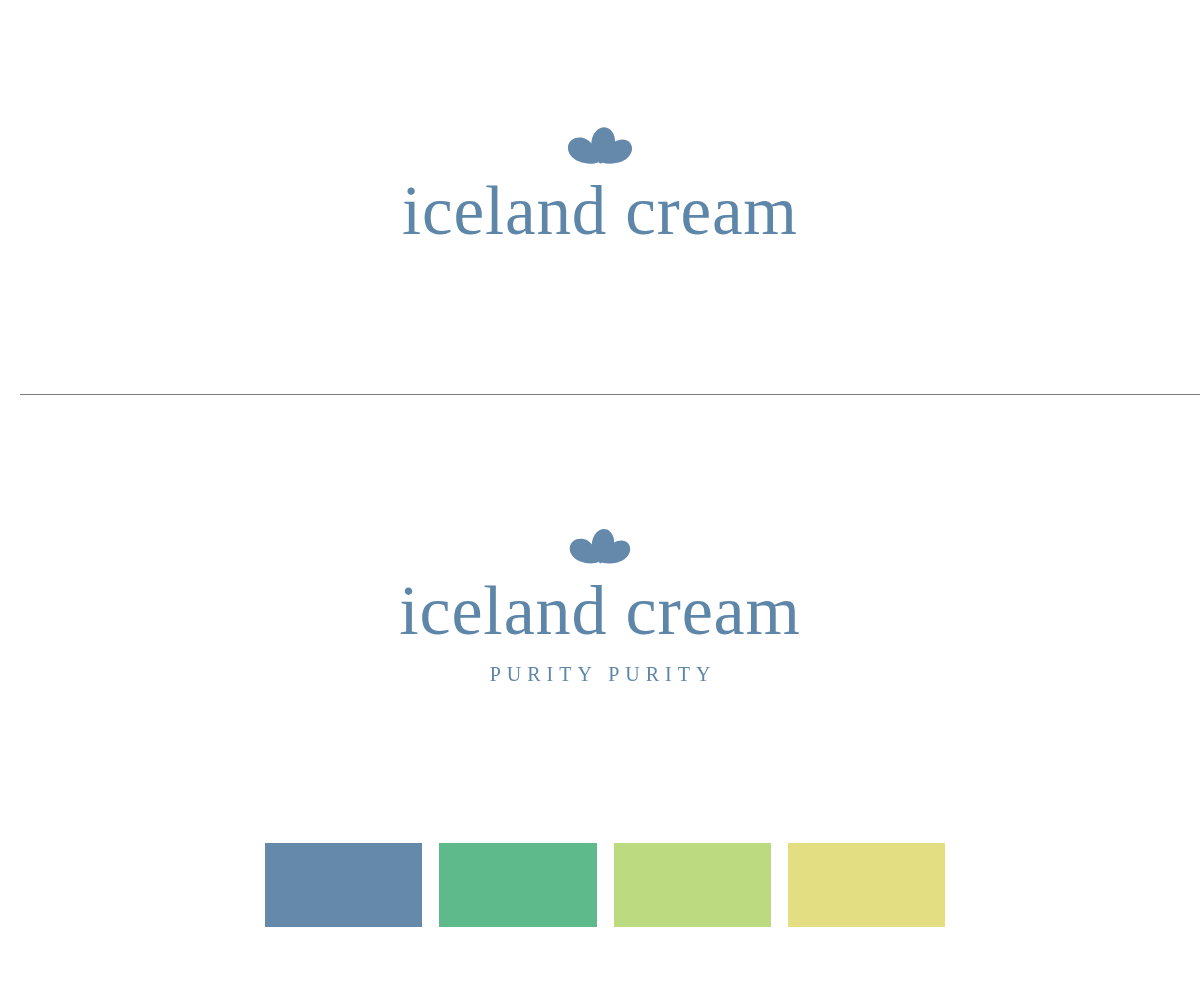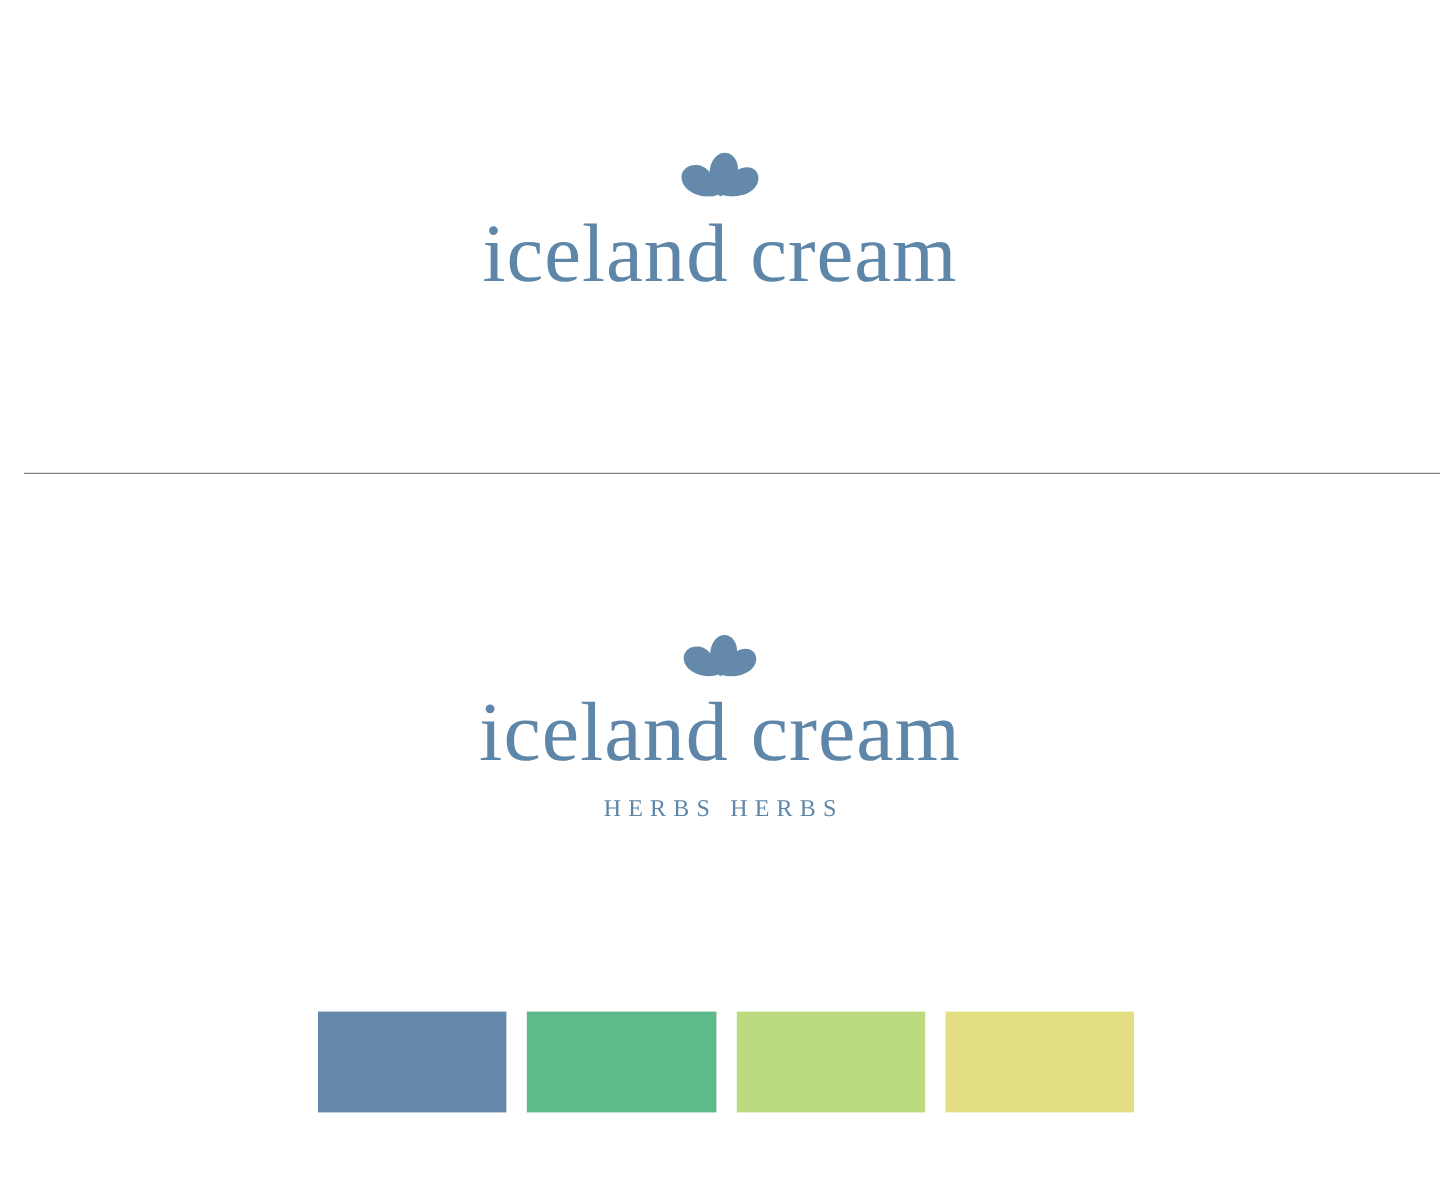--- a/index.html
+++ b/index.html
@@ -134,21 +134,21 @@
         <g fill="#6489ab">
           <path d="M33.4 42.2 C27.5 44.6 20.2 44.0 14.2 41.6 C6.6 38.5 2.2 32.4 3.0 26.3 C3.8 20.2 9.9 16.6 16.4 17.6 C22.0 18.4 26.3 22.4 29.3 27.6 C31.6 31.6 33.0 36.6 33.4 42.2 Z"></path>
           <path d="M35.2 43.8 C30.9 39.9 27.6 34.3 26.6 27.9 C25.3 19.6 28.7 11.2 34.9 8.2 C41.0 5.3 47.6 9.1 49.5 16.7 C51.0 22.9 49.2 29.8 45.3 35.3 C42.6 39.1 39.1 42.0 35.2 43.8 Z"></path>
           <path d="M36.8 42.6 C37.8 36.9 39.9 31.7 43.0 27.7 C46.9 22.7 52.1 19.5 57.4 19.4 C63.4 19.3 67.6 23.7 67.0 29.5 C66.4 35.6 61.0 40.6 53.6 42.6 C48.2 44.1 42.0 44.2 36.8 42.6 Z"></path>
         </g>
       </svg>
     </span>
 
     <span class="wordmark wordmark-secondary" style="color: rgb(94, 134, 168);">iceland cream</span>
 
-    <span class="tagline" style="color: rgb(94, 134, 168);">HERBS HERBS</span>
+    <span class="tagline" style="color: rgb(94, 134, 168);">PURITY PURITY</span>
   </div>
 
   <div class="palette">
     <div class="swatch" style="background-color: rgb(100, 137, 171);"></div>
     <div class="swatch" style="background-color: rgb(95, 186, 139);"></div>
     <div class="swatch" style="background-color: rgb(188, 218, 128);"></div>
     <div class="swatch" style="background-color: rgb(228, 222, 130);"></div>
   </div>
 
 </div>

